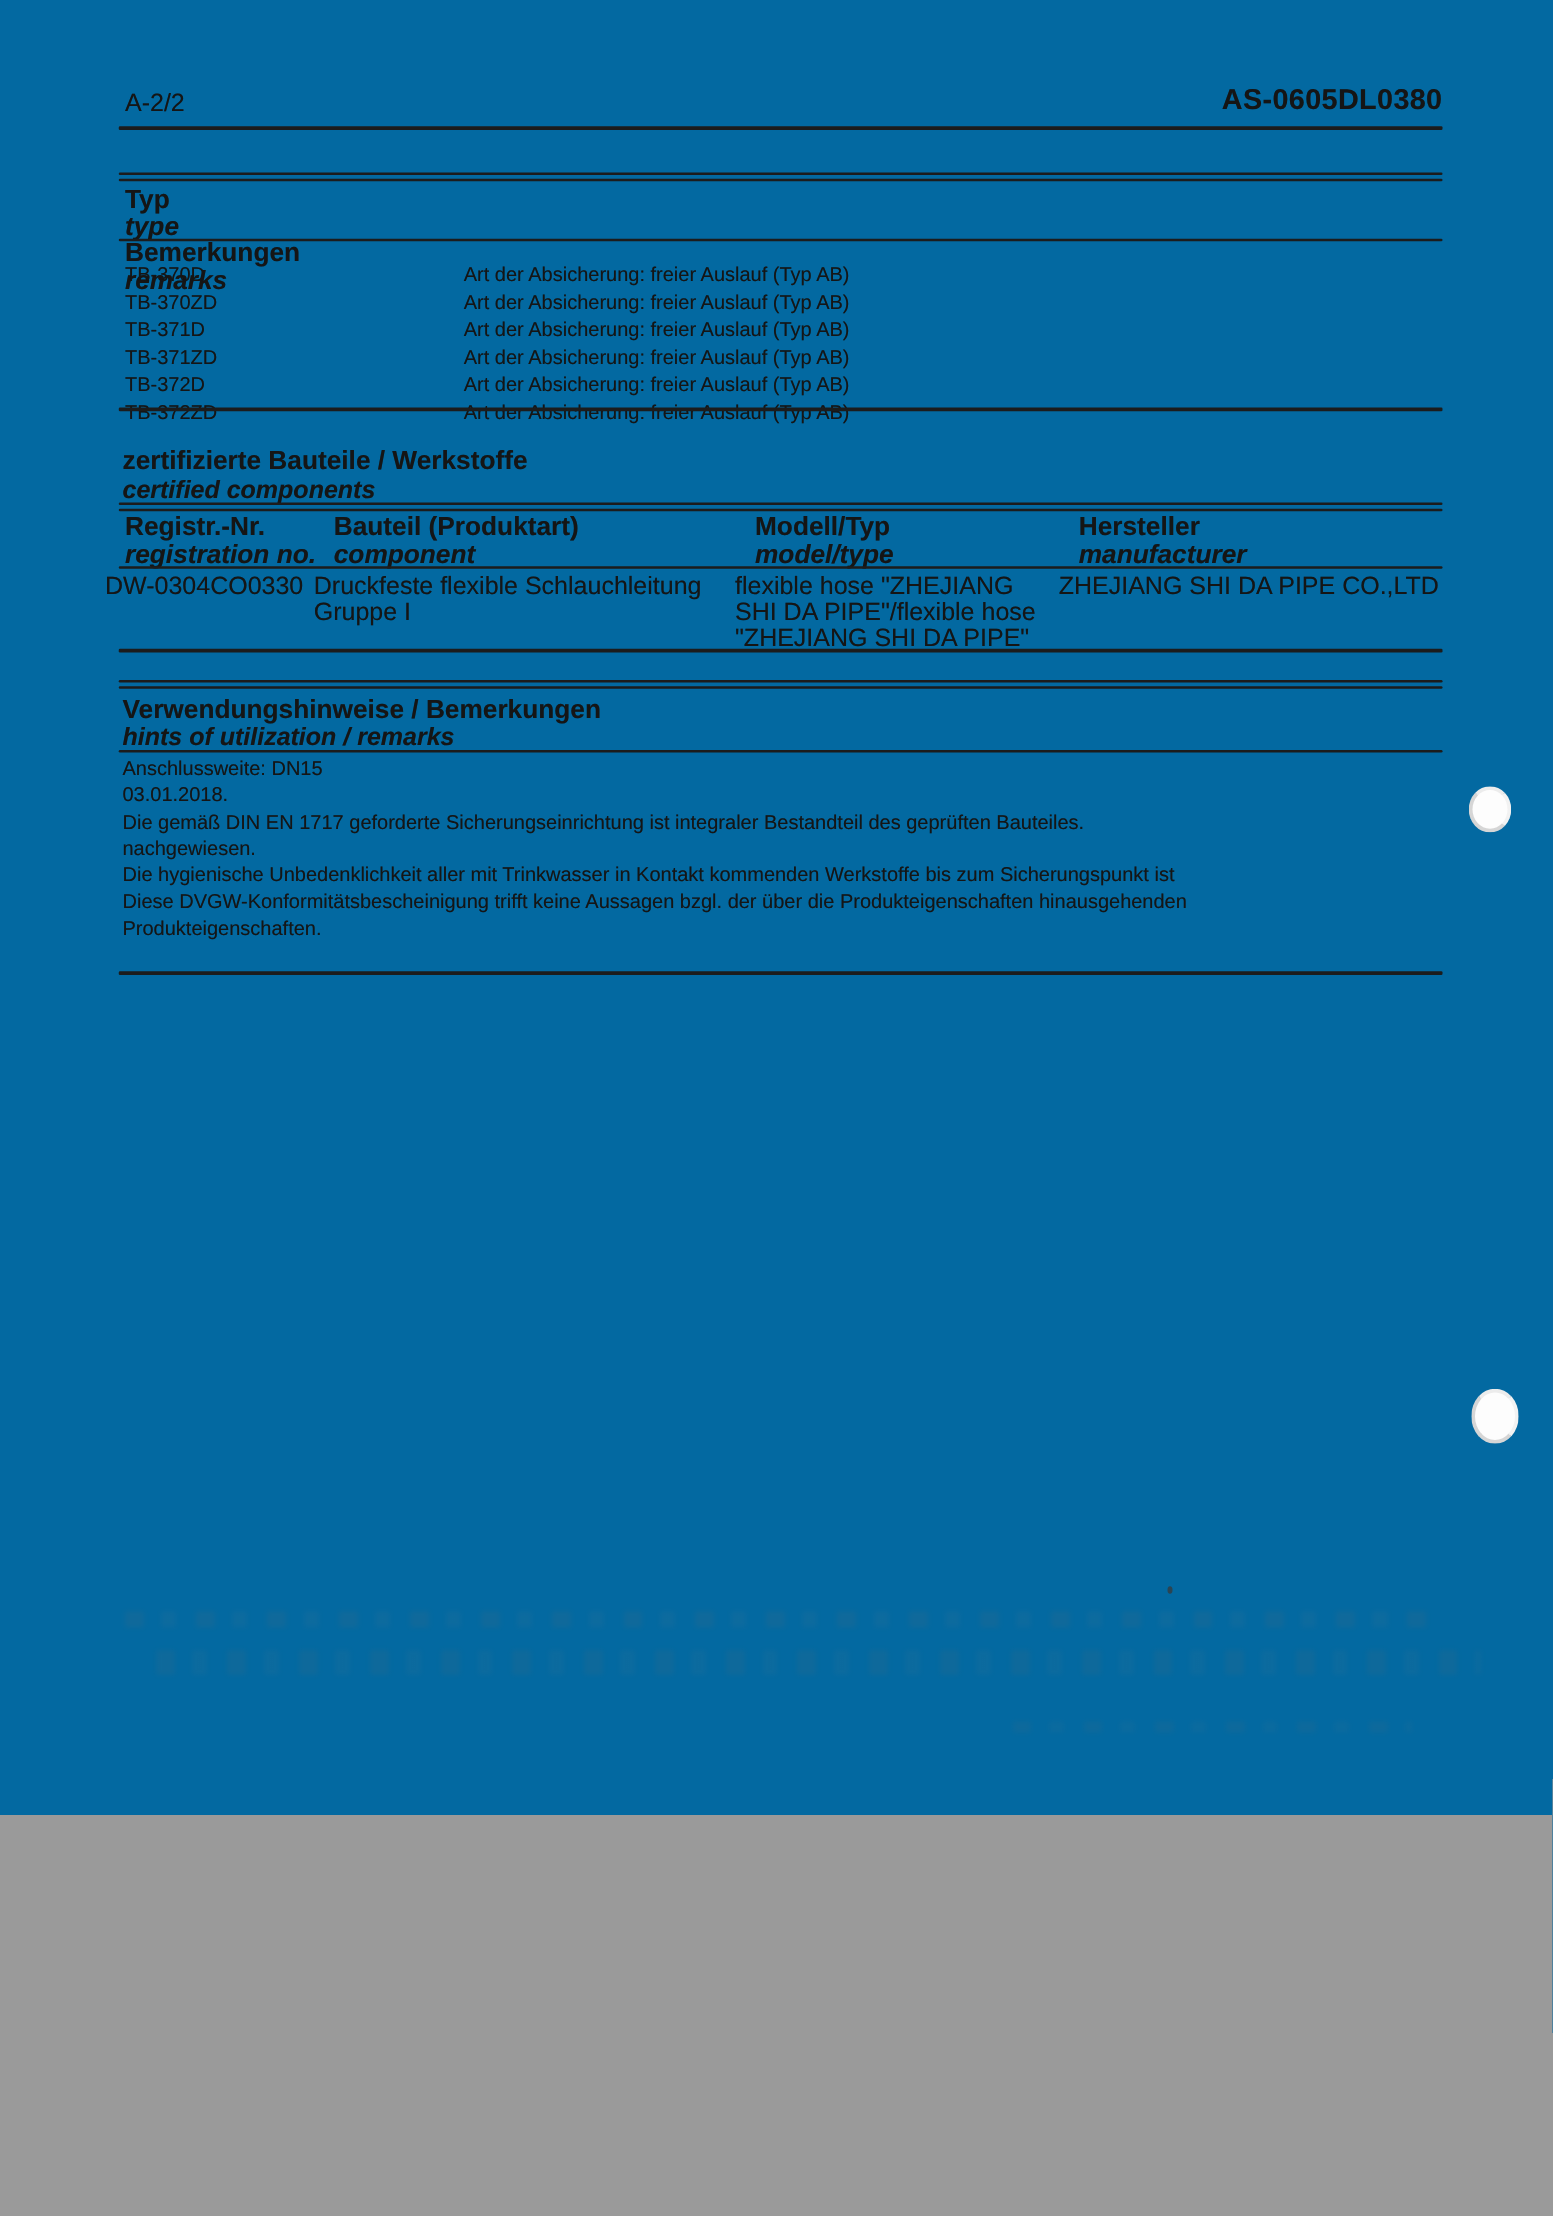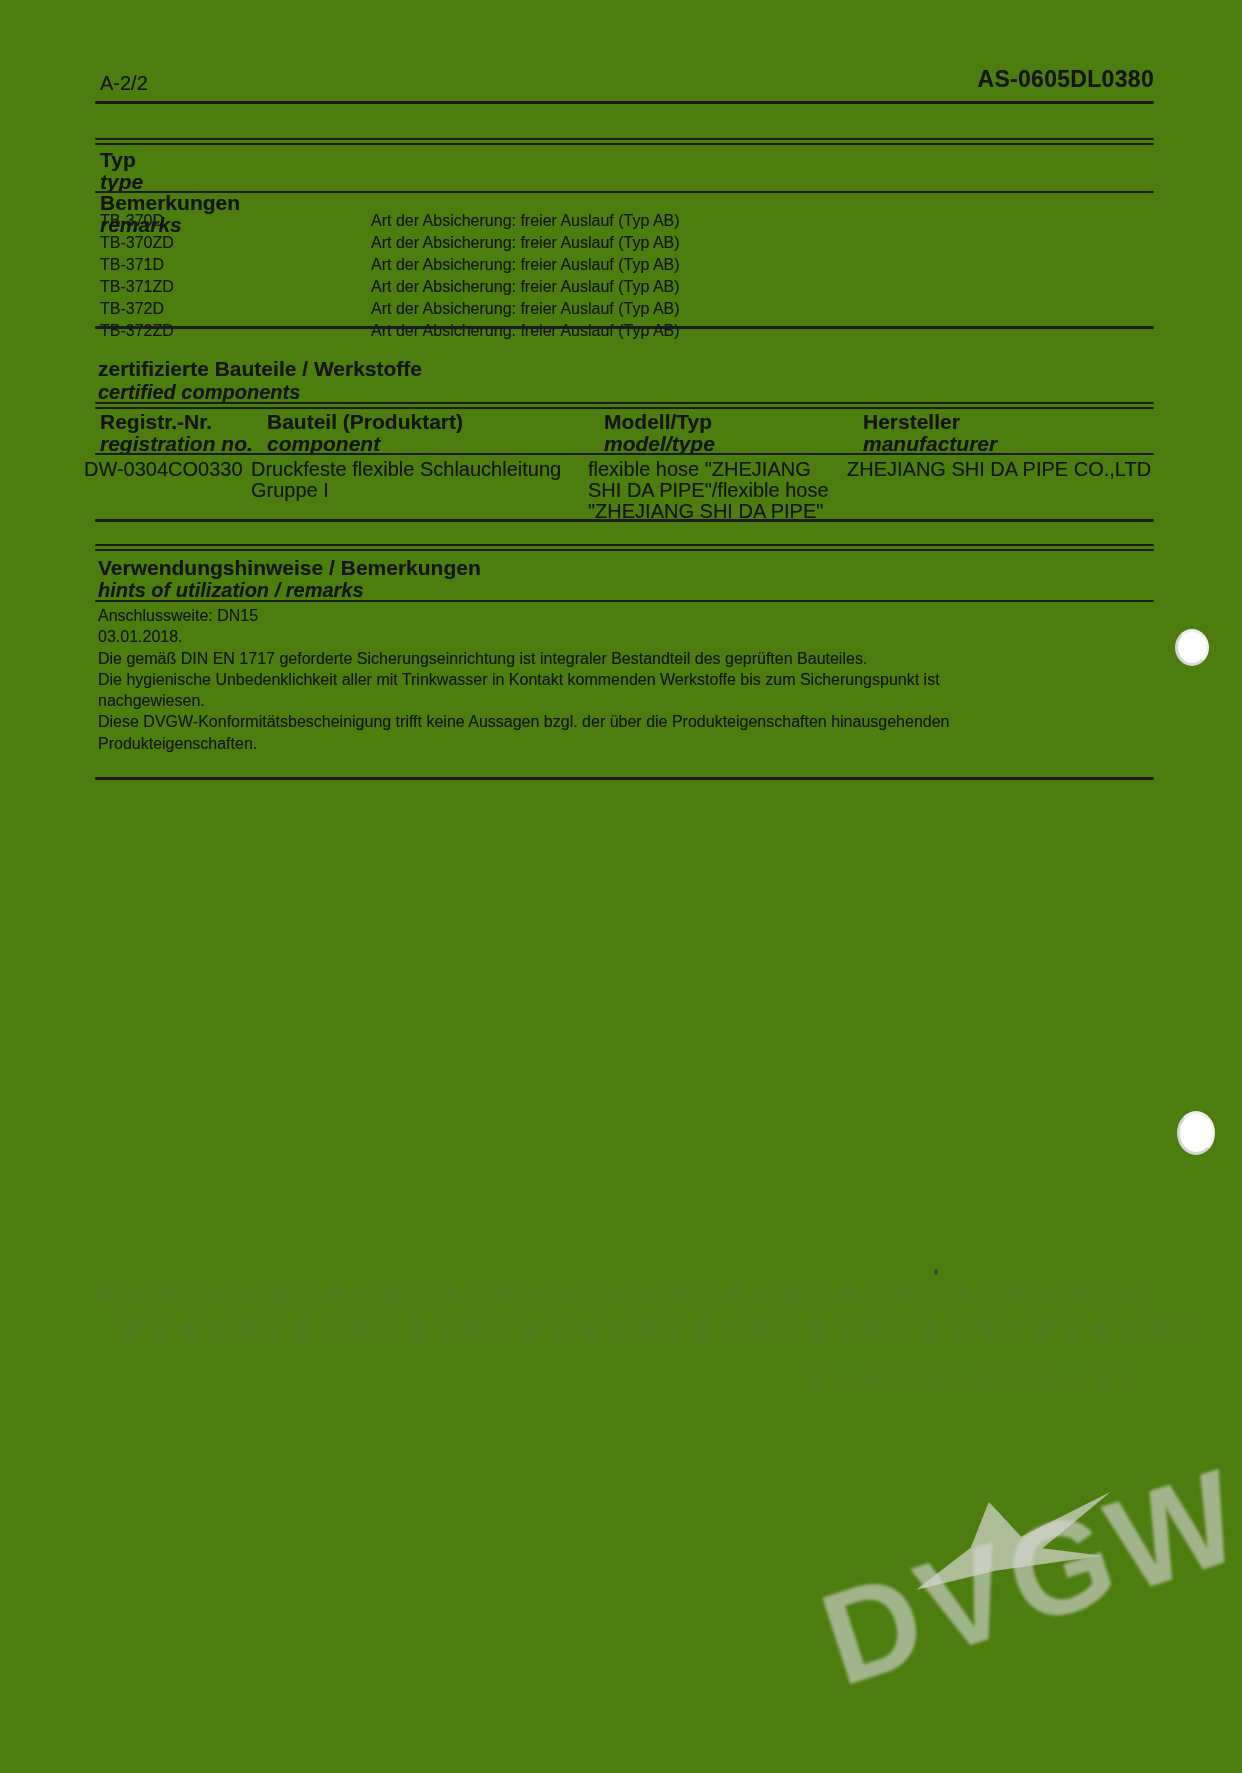--- a/index.html
+++ b/index.html
@@ -1,17 +1,17 @@
 <!DOCTYPE html>
 <html><head>
 <meta charset="utf-8">
 <style>
   html,body{margin:0;padding:0;background:#9a9a9a;}
   .page{
-    position:relative;width:1242px;height:1773px;background:#4d7c0f;
+    position:relative;width:1242px;height:1452px;background:#0369a1;
     overflow:hidden;font-family:"Liberation Sans",sans-serif;color:#151515;
     text-shadow:0 0 .4px rgba(20,20,20,.45);
   }
   .rule{position:absolute;left:95px;width:1059px;background:#1c1c1c;border-radius:1px;}
   .nowrap{white-space:nowrap;}
 
   
   .hdr-left{position:absolute;left:100px;top:72px;font-size:20px;}
   .hdr-right{position:absolute;right:88px;top:66px;font-size:23px;font-weight:bold;letter-spacing:.3px;}
 
@@ -169,22 +169,22 @@
 
   <div class="sec-de nowrap" style="top:556px;">Verwendungshinweise / Bemerkungen</div>
   <div class="sec-en nowrap" style="top:579px;">hints of utilization / remarks</div>
 
   <div class="rule" style="top:600px;height:2px;"></div>
 
   <div class="hints">
     <div class="nowrap">Anschlussweite: DN15</div>
     <div class="nowrap">03.01.2018.</div>
     <div class="nowrap">Die gemäß DIN EN 1717 geforderte Sicherungseinrichtung ist integraler Bestandteil des geprüften Bauteiles.</div>
+    <div class="nowrap">nachgewiesen.</div>
     <div class="nowrap">Die hygienische Unbedenklichkeit aller mit Trinkwasser in Kontakt kommenden Werkstoffe bis zum Sicherungspunkt ist</div>
-    <div class="nowrap">nachgewiesen.</div>
     <div class="nowrap">Diese DVGW-Konformitätsbescheinigung trifft keine Aussagen bzgl. der über die Produkteigenschaften hinausgehenden</div>
     <div class="nowrap">Produkteigenschaften.</div>
   </div>
 
   <div class="rule" style="top:777px;height:3px;"></div>
 
   <div class="hole hole1"></div>
   <div class="hole hole2"></div>
   <div class="smudge smudge1"></div>
   <div class="smudge smudge2"></div>

